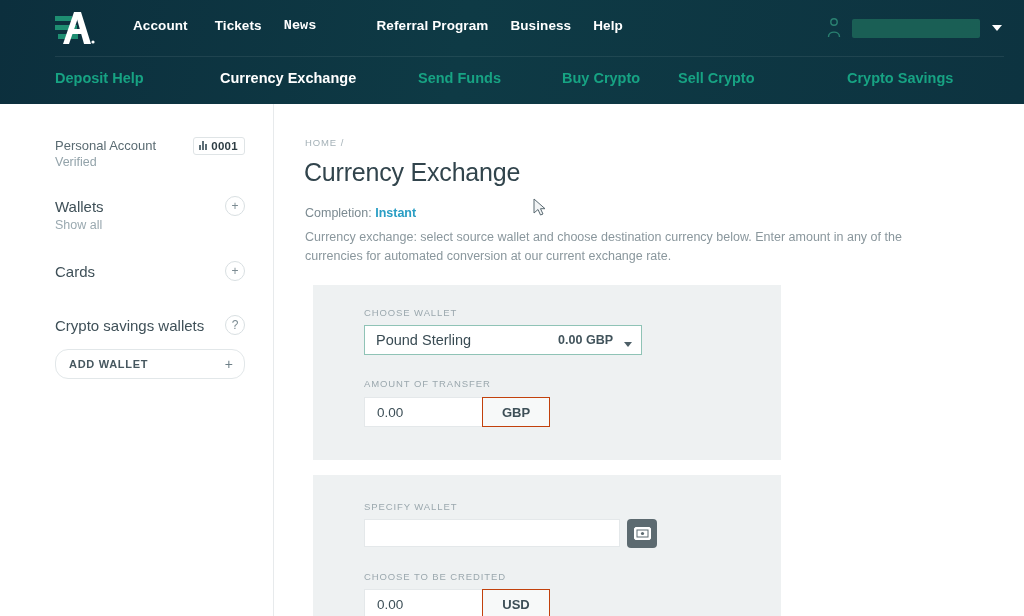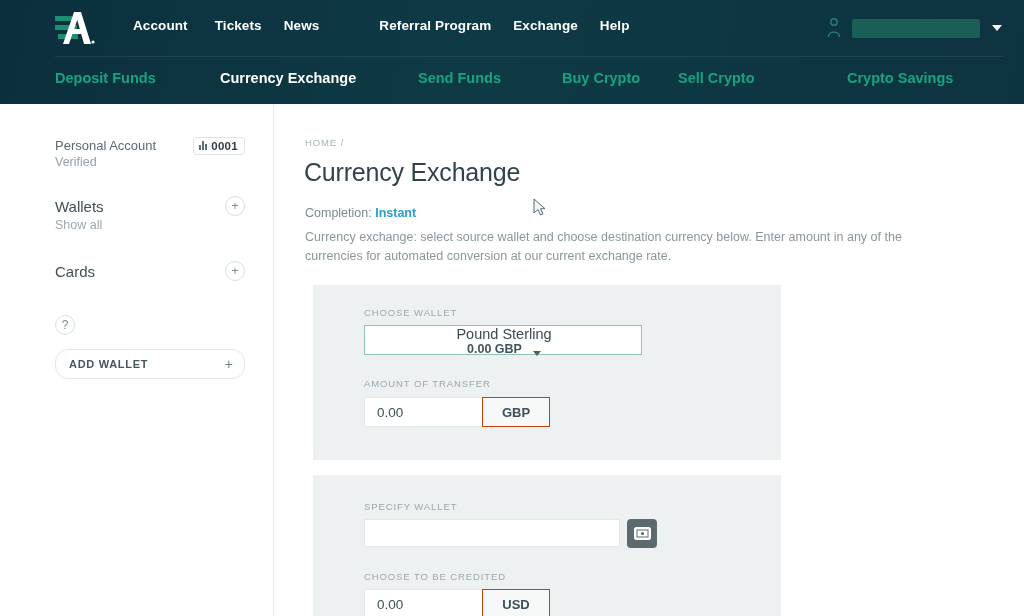--- a/index.html
+++ b/index.html
@@ -54,21 +54,21 @@
   .topnav a {
     color: #ffffff;
     font-size: 13.5px;
     font-weight: bold;
     text-decoration: none;
     letter-spacing: .1px;
     white-space: nowrap;
   }
   .topnav .gap-a { margin-right: 27px; }
   .topnav .gap-b { margin-right: 22px; }
-  .topnav .gap-c { margin-right: 60px; }
+  .topnav .gap-c { margin-right: 60px; font-family: Liberation Mono, monospace; }
   .topnav .gap-d { margin-right: 22px; }
 
   .user-area {
     position: absolute;
     right: 22px;
     top: 14px;
     display: flex;
     align-items: center;
     height: 28px;
   }
@@ -414,38 +414,38 @@
           <rect x="16" y="21" width="14" height="5" fill="#ffffff"></rect>
           <circle cx="40" cy="34" r="1.6" fill="#ffffff"></circle>
         </svg>
       </div>
 
       <div class="topnav">
         <a class="gap-a" href="#">Account</a>
         <a class="gap-b" href="#">Tickets</a>
         <a class="gap-c" href="#">News</a>
         <a class="gap-d" href="#">Referral Program</a>
-        <a class="gap-d" href="#">Exchange</a>
+        <a class="gap-d" href="#">Business</a>
         <a href="#">Help</a>
       </div>
 
       <div class="user-area">
         <svg class="user-icon" viewBox="0 0 16 22">
           <circle cx="8" cy="5" r="3.2" fill="none" stroke="#2f8f7a" stroke-width="1.4"></circle>
           <path d="M2.5 20 C2.5 13.5 13.5 13.5 13.5 20" fill="none" stroke="#2f8f7a" stroke-width="1.4"></path>
         </svg>
         <div class="user-name-redacted"></div>
         <div class="user-caret"></div>
       </div>
 
       <div class="header-divider"></div>
     </div>
 
     <div class="subnav">
-      <a class="subnav-item sn1" href="#">Deposit Funds</a>
+      <a class="subnav-item sn1" href="#">Deposit Help</a>
       <a class="subnav-item sn2 active" href="#">Currency Exchange</a>
       <a class="subnav-item sn3" href="#">Send Funds</a>
       <a class="subnav-item sn4" href="#">Buy Crypto</a>
       <a class="subnav-item sn5" href="#">Sell Crypto</a>
       <a class="subnav-item sn6" href="#">Crypto Savings</a>
       <span class="new-badge">NEW</span>
     </div>
   </div>
 
   <div class="body-wrap">
@@ -470,20 +470,21 @@
         <span class="circle-btn">+</span>
       </div>
       <div class="showall">Show all</div>
 
       <div class="side-row cards-row">
         <span class="sec-title">Cards</span>
         <span class="circle-btn">+</span>
       </div>
 
       <div class="side-row crypto-row">
+        <span class="sec-title">Crypto savings wallets</span>
         <span class="circle-btn">?</span>
       </div>
 
       <div class="add-wallet">
         <span class="add-wallet-label">ADD WALLET</span>
         <span class="add-wallet-plus">+</span>
       </div>
     </div>
 
     <div class="main">
@@ -494,21 +495,21 @@
       <div class="completion">
         <span>Completion:</span>
         <b>Instant</b>
       </div>
 
       <p class="desc">Currency exchange: select source wallet and choose destination currency below. Enter amount in any of the currencies for automated conversion at our current exchange rate.</p>
 
       <div class="card card-1">
         <span class="field-label" style="left:51px; top:22px;">CHOOSE WALLET</span>
 
-        <div class="select-box" style="top:40px;flex-direction:column;">
+        <div class="select-box" style="top:40px;">
           <span class="select-val">Pound Sterling</span>
           <span class="select-right">
             <span class="select-amount">0.00 GBP</span>
             <span class="caret-dark"></span>
           </span>
         </div>
 
         <span class="field-label" style="left:51px; top:93px;">AMOUNT OF TRANSFER</span>
 
         <div class="amount-group" style="top:112px;">

